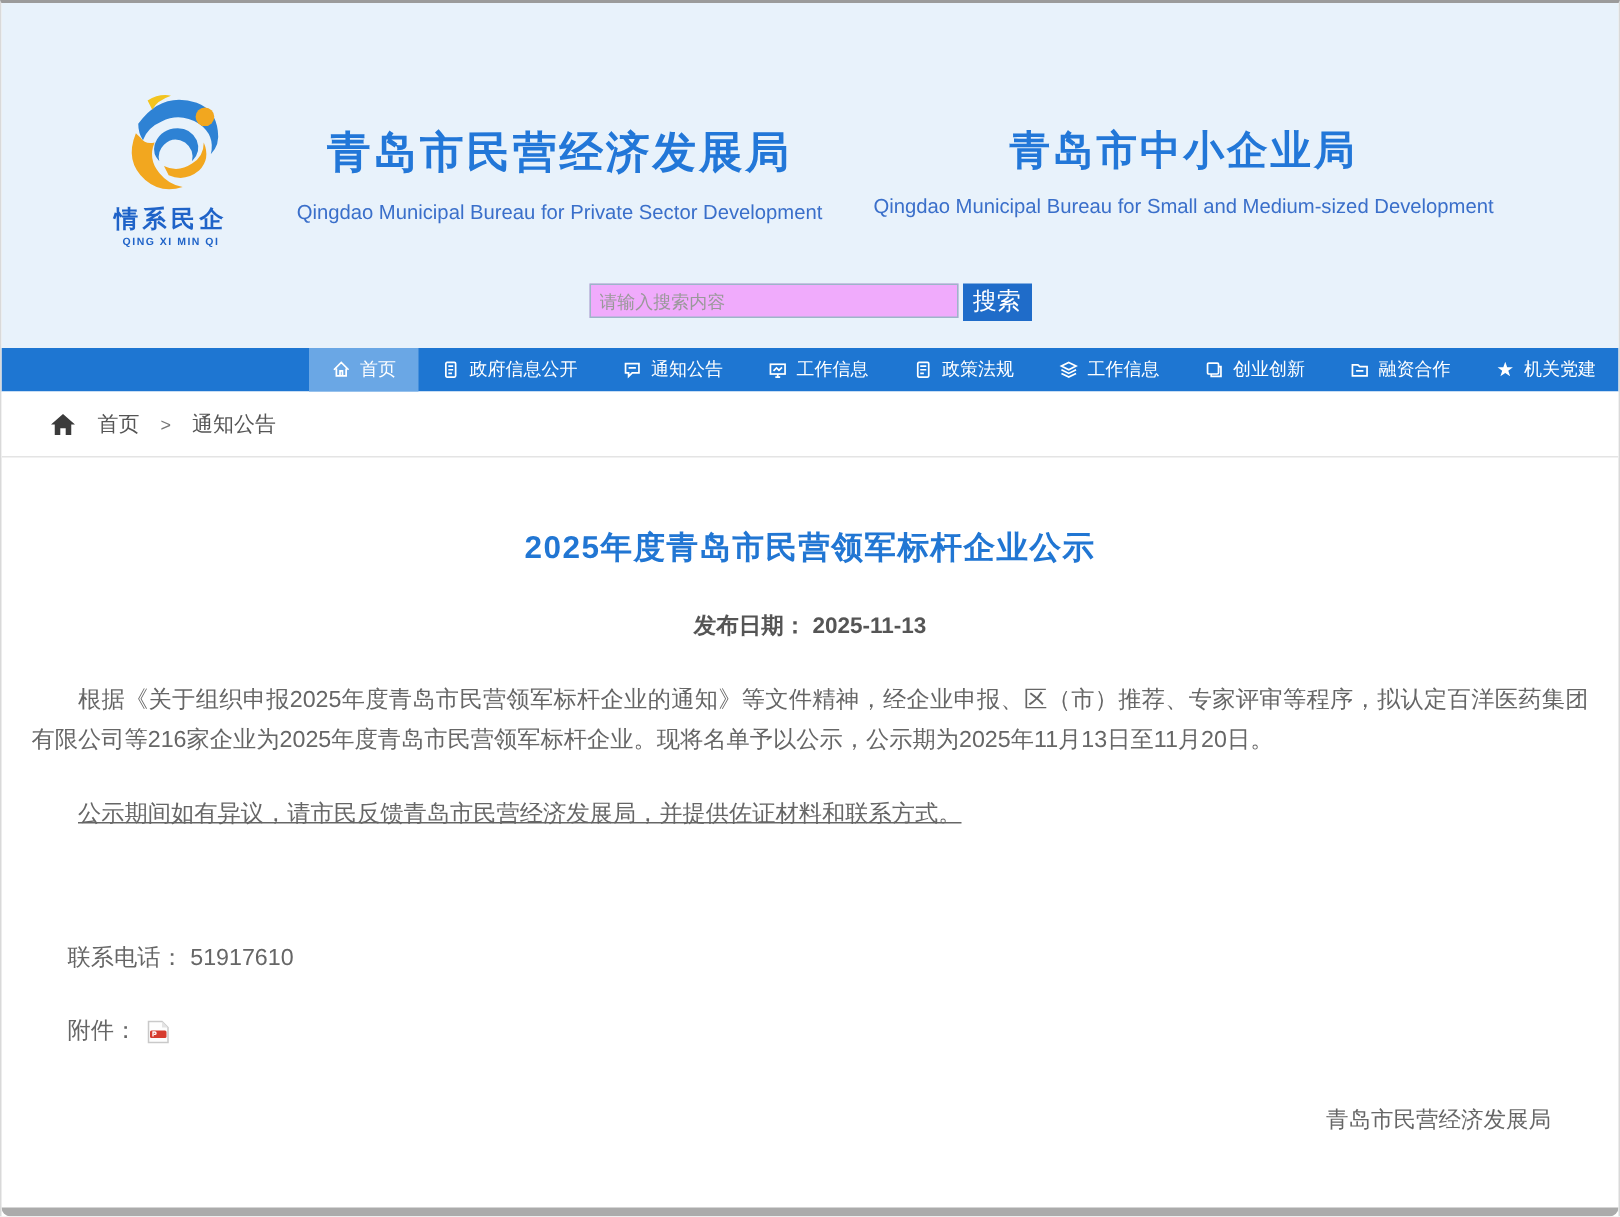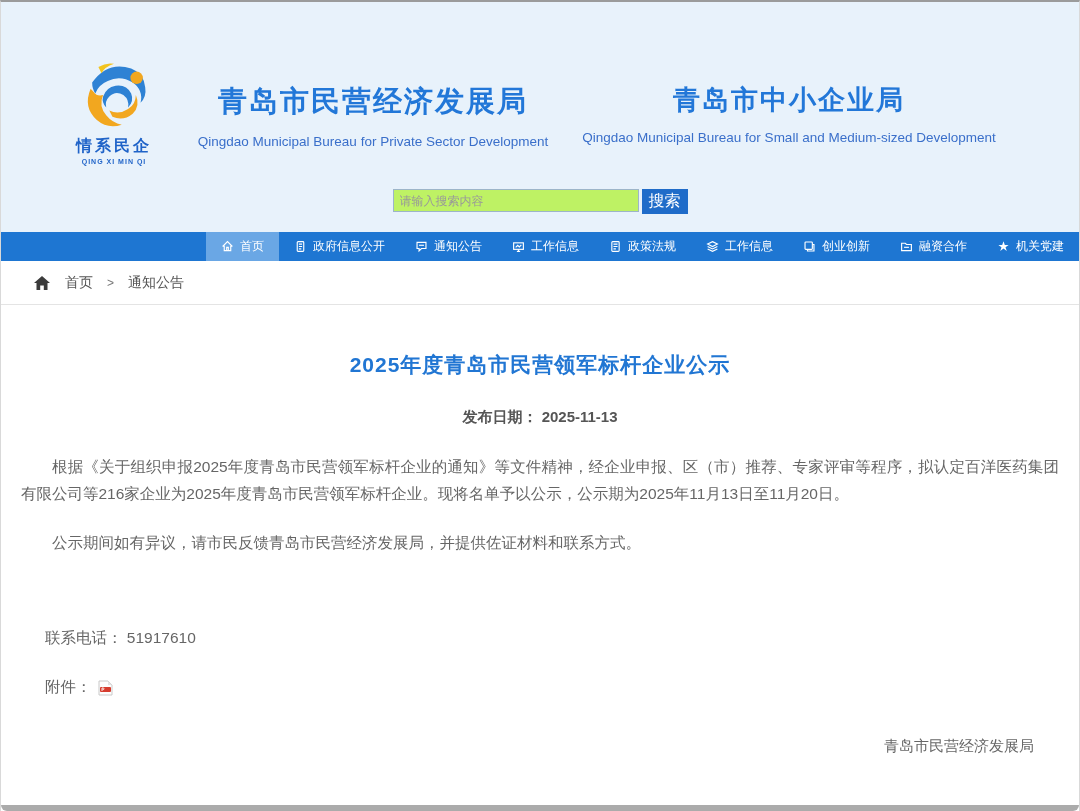--- a/index.html
+++ b/index.html
@@ -24,21 +24,21 @@
   .logo-en { color: #1f63c8; font-weight: bold; font-size: 7px; letter-spacing: 1px; margin-top: 1px; }
 
   .bureau { margin-left: 24px; }
   .bureau-left { width: 360px; text-align: center; margin-top: 28px; }
   .bureau-right { width: 420px; text-align: center; margin-top: 28px; margin-left: 26px; }
   .bureau-title { color: #2277d8; font-weight: bold; font-size: 29px; letter-spacing: 2px; }
   .bureau-right .bureau-title { font-size: 27px; }
   .bureau-sub { color: #3a6fca; font-size: 13.5px; margin-top: 12px; }
 
   .search-row { display: flex; justify-content: center; margin-top: 24px; }
-  .search-input { width: 246px; height: 23px; border: 1px solid #9db5c9; background: #bef264;
+  .search-input { width: 246px; height: 23px; border: 1px solid #9db5c9; background: #f0abfc;
     font-size: 12px; padding: 0 6px; color: #333; outline: none; }
   .search-input::placeholder { color: #999; }
   .search-btn { width: 46px; height: 25px; margin-left: 3px; background: #1f6cc9; color: #fff;
     border: none; font-size: 16px; cursor: pointer; }
 
   
   .nav-bar { background: #1e76d2; height: 29px; width: 100%; }
   .nav-list { list-style: none; display: flex; height: 100%; padding-left: 205px; }
   .nav-item { display: flex; align-items: center; gap: 6px; padding: 0 15px; color: #ffffff;
     font-size: 12px; height: 100%; cursor: pointer; white-space: nowrap; }
@@ -51,21 +51,21 @@
   .crumb-sep { color: #777; font-size: 12px; }
   .crumb-link { cursor: pointer; }
 
   
   .article { padding: 0 20px; position: relative; }
   .article-title { text-align: center; color: #2176d3; font-weight: bold; font-size: 21px;
     letter-spacing: 1px; margin-top: 46px; }
   .article-date { text-align: center; color: #555; font-weight: bold; font-size: 15px; margin-top: 29px; }
   .para { color: #666; font-size: 15.5px; line-height: 1.75; text-indent: 2em; margin-top: 26px;
     text-align: justify; }
-  .para.second { margin-top: 22px; }
+  .para.second { margin-top: 22px; text-decoration: underline; }
   .contact-line { color: #666; font-size: 15.5px; margin-top: 72px; padding-left: 24px; }
   .attach-line { color: #666; font-size: 15.5px; margin-top: 28px; padding-left: 24px;
     display: flex; align-items: center; }
   .pdf-icon { width: 15px; height: 16px; margin: 0 4px 0 6px; display: inline-block; }
   .attach-link { color: #1f58c8; cursor: pointer; text-decoration: none; }
 
   .signoff-org { position: absolute; right: 45px; top: 735px; color: #666; font-size: 15px; }
   .signoff-date { position: absolute; right: 42px; top: 812px; color: #777; font-size: 16px; }
 </style>
 </head>

